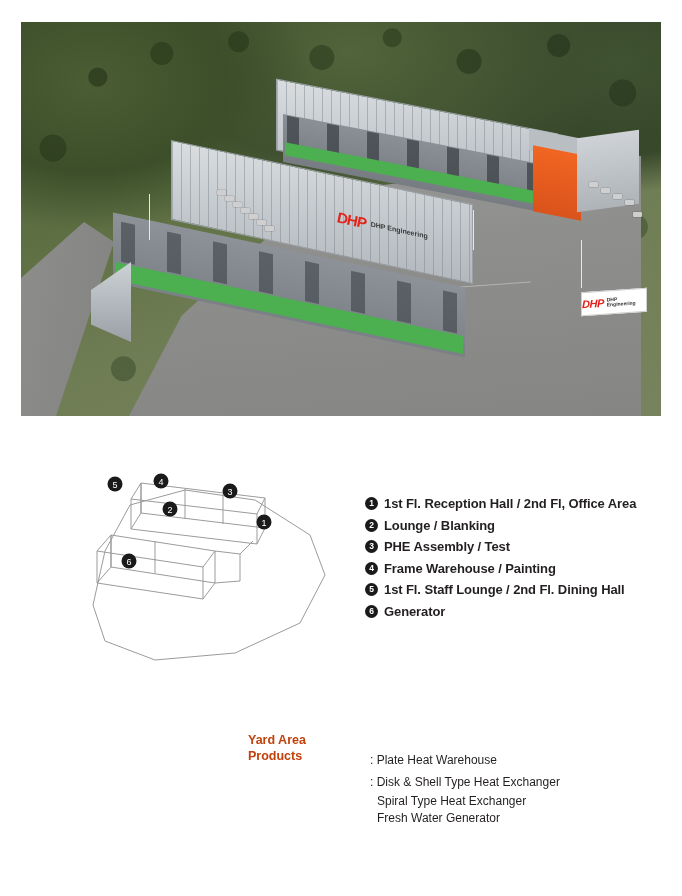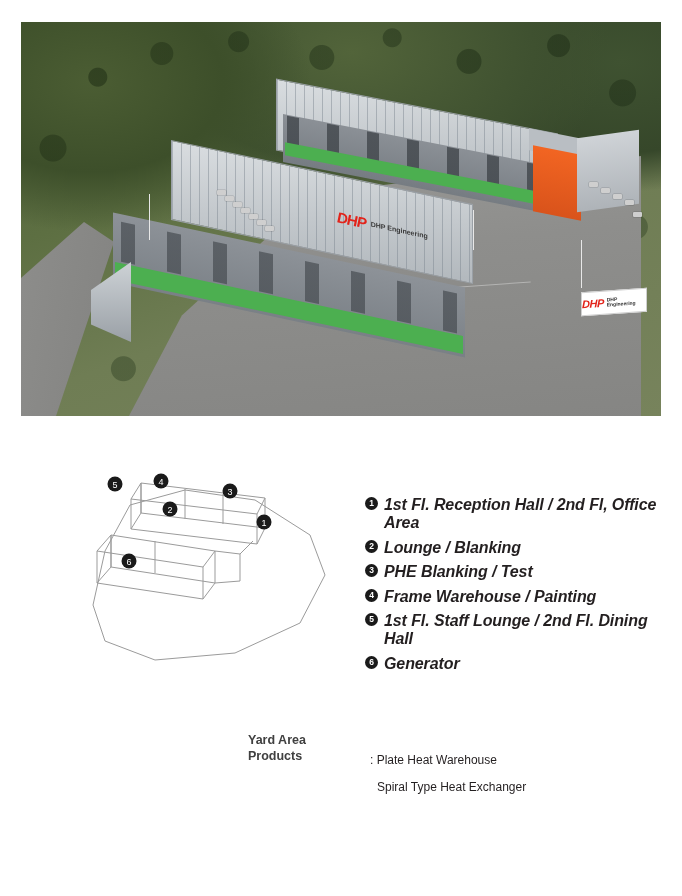--- a/index.html
+++ b/index.html
@@ -266,58 +266,56 @@
     background: #1a1a1a;
     color: #fff;
     font-size: 8.5px;
     line-height: 13px;
     text-align: center;
     margin-right: 6px;
     margin-top: 1px;
     font-weight: 700;
   }
   .legend-text {
-    font-size: 16px;
+    font-size: 13px;
     font-weight: 700;
     color: #231f20;
     letter-spacing: -0.1px;
-    font-style: italic;
   }
 
   
   .specs {
     position: absolute;
     left: 248px;
     top: 733px;
     width: 420px;
   }
   .spec-row {
     display: flex;
     align-items: flex-start;
     margin-bottom: 2px;
   }
   .spec-label {
     flex: 0 0 122px;
     font-size: 12.5px;
     font-weight: 700;
-    color: #404040;
+    color: #c2410c;
   }
   .spec-values {
     flex: 1 1 auto;
   }
   .spec-line {
     font-size: 12px;
     color: #231f20;
     line-height: 22px;
     white-space: pre;
   }
   .spec-line.sub {
     padding-left: 7px;
     line-height: 17px;
-    margin-top: 8px;
   }
 </style>
 </head>
 <body>
 
 <div class="photo-wrap">
   <div class="photo">
     <div class="forest"></div>
 
     <div class="yard"></div>
@@ -436,21 +434,21 @@
     <div class="legend-text">1st Fl. Reception Hall / 2nd Fl, Office Area</div>
   </div>
 
   <div class="legend-item">
     <div class="badge">2</div>
     <div class="legend-text">Lounge / Blanking</div>
   </div>
 
   <div class="legend-item">
     <div class="badge">3</div>
-    <div class="legend-text">PHE Blanking / Test</div>
+    <div class="legend-text">PHE Assembly / Test</div>
   </div>
 
   <div class="legend-item">
     <div class="badge">4</div>
     <div class="legend-text">Frame Warehouse / Painting</div>
   </div>
 
   <div class="legend-item">
     <div class="badge">5</div>
     <div class="legend-text">1st Fl. Staff Lounge / 2nd Fl. Dining Hall</div>
@@ -468,17 +466,19 @@
   <div class="spec-row">
     <div class="spec-label">Yard Area</div>
     <div class="spec-values">
     </div>
   </div>
 
   <div class="spec-row">
     <div class="spec-label">Products</div>
     <div class="spec-values">
       <div class="spec-line">: Plate Heat Warehouse</div>
+      <div class="spec-line">: Disk &amp; Shell Type Heat Exchanger</div>
       <div class="spec-line sub">Spiral Type Heat Exchanger</div>
+      <div class="spec-line sub">Fresh Water Generator</div>
     </div>
   </div>
 
 </div>
 
 </body></html>

